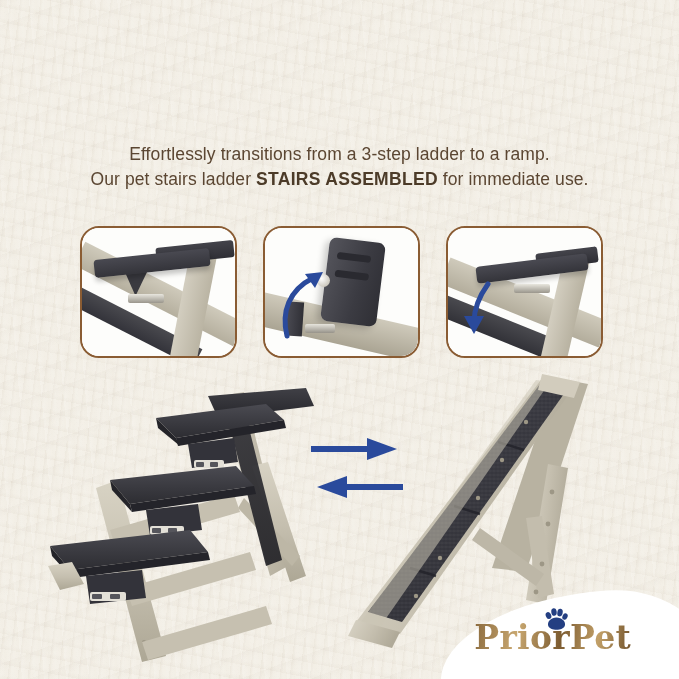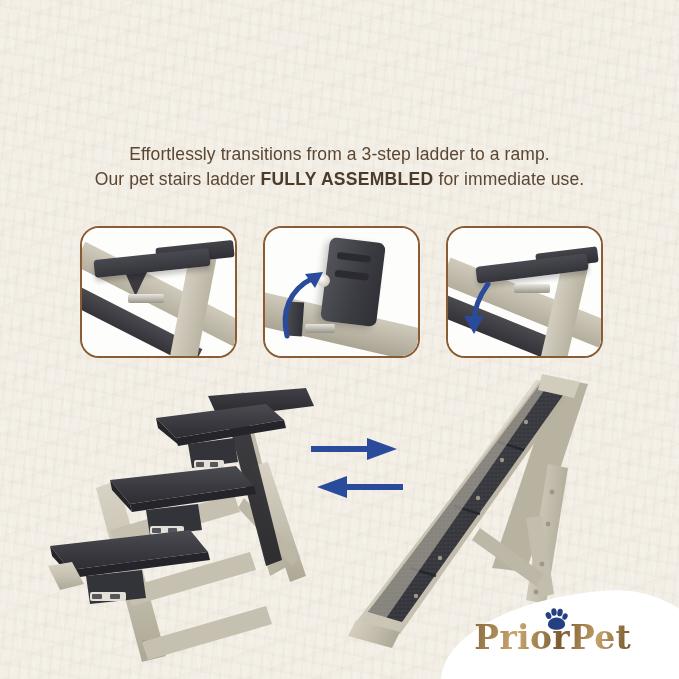--- a/index.html
+++ b/index.html
@@ -132,21 +132,21 @@
   <div class="texture"></div>
   <div class="texture2"></div>
 
   <div class="headline">
     <div class="hl1">2-IN-1 CONVERTIBLE DESIGN</div>
     <div class="hl2"><span>RAMP </span><span class="amp">&amp;</span><span> STAIRS IN ONE</span></div>
   </div>
 
   <div class="sub">
     <div>Effortlessly transitions from a 3-step ladder to a ramp.</div>
-    <div><span>Our pet stairs ladder </span><b>FULLY ASSEMBLED</b><span> for immediate use.</span></div>
+    <div><span>Our pet stairs ladder </span><b>STAIRS ASSEMBLED</b><span> for immediate use.</span></div>
   </div>
 
   <div class="panels">
 
     <div class="panel p1">
       <div class="panel-inner">
         <div class="rail"></div>
         <div class="rail2"></div>
         <div class="post"></div>
         <div class="brkt"></div>

